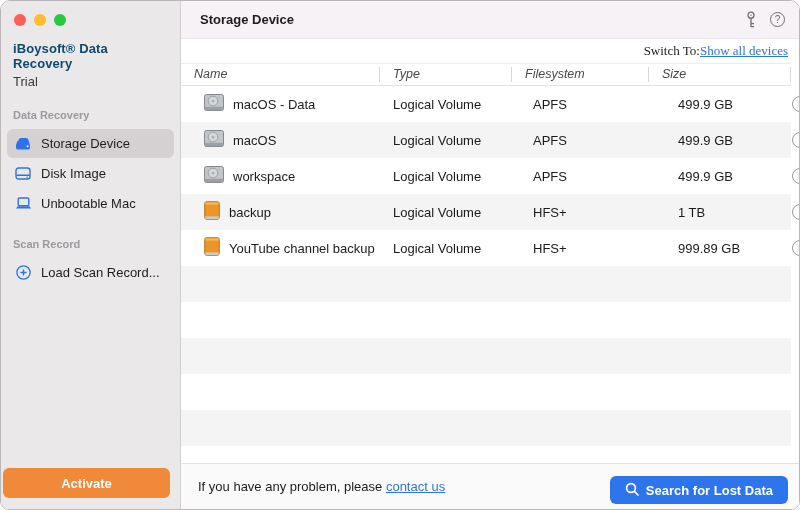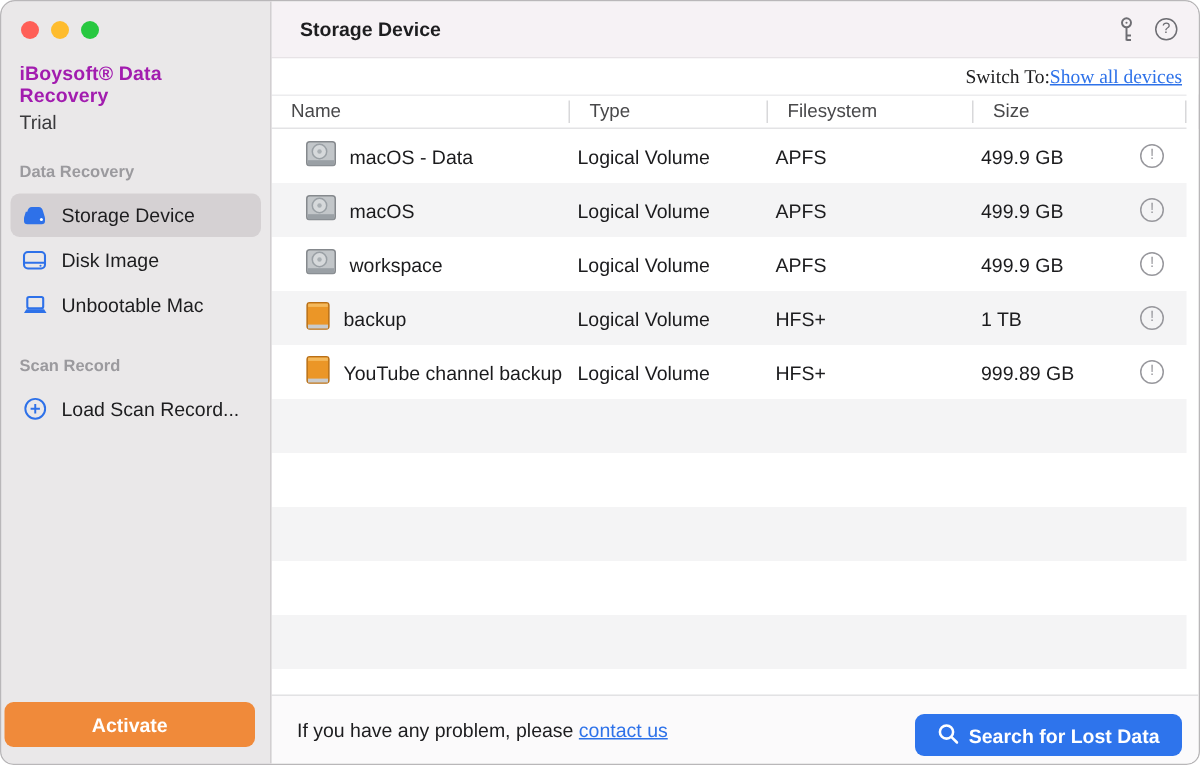--- a/index.html
+++ b/index.html
@@ -12,21 +12,21 @@
   
   .sidebar {
     width:180px; min-width:180px; height:100%; background:#eae8e9;
     border-right:1px solid #d2cfd1; position:relative;
   }
   .traffic { display:flex; gap:8px; padding:13px 0 0 13px; }
   .tl { width:12px; height:12px; border-radius:50%; display:inline-block; cursor:pointer; }
   .tl.red { background:#ff5f57; }
   .tl.yellow { background:#febc2e; }
   .tl.green { background:#28c840; }
-  .app-title { margin:15px 12px 0 12px; font-size:13px; font-weight:bold; color:#a21caf; letter-spacing:.1px; }
+  .app-title { margin:15px 12px 0 12px; font-size:13px; font-weight:bold; color:#0c4a6e; letter-spacing:.1px; }
   .app-trial { margin:3px 12px 5px 12px; font-size:13px; color:#3a3a3c; }
   .section-label { margin:20px 12px 0 12px; font-size:11px; font-weight:bold; color:#9b9a9e; }
   .side-list { margin-top:8px; }
   .side-item {
     display:flex; align-items:center; gap:9px; height:29px; margin:1px 6px;
     padding-left:7px; border-radius:6px; font-size:13px; color:#1d1d1f; cursor:pointer;
   }
   .side-item.selected { background:#d5d1d3; }
   .side-item .icon { width:18px; display:flex; justify-content:center; align-items:center; }
   .activate {
@@ -52,32 +52,32 @@
 
   .switch-row {
     height:24px; display:flex; align-items:center; justify-content:flex-end;
     padding-right:11px; font-size:13px; color:#1d1d1f; background:#fff;font-family:Liberation Serif, serif;
   }
   .switch-row a { color:#2e72e9; text-decoration:underline; cursor:pointer; font-size:13px; }
 
   .thead {
     height:23px; width:610px; display:grid; grid-template-columns:198px 132px 137px 143px;
     align-items:center; border-top:1px solid #ececee; border-bottom:1px solid #e3e3e5;
-    font-size:12.5px; color:#48484a; background:#fff;
+    font-size:12.5px; color:#48484a; background:#fff;font-style:italic;
   }
   .th { padding-left:6px; height:15px; line-height:15px; cursor:pointer; }
   .th.first { padding-left:13px; }
   .th.sep { border-left:1px solid #d8d8da;padding-left:13px; }
   .th.last { border-right:1px solid #d8d8da; }
 
   .tbody { flex:1; background:#fff; overflow:hidden; }
   .row {
     width:610px; height:36px; display:grid;
     grid-template-columns:198px 132px 137px 97px 46px; align-items:center;
-    font-size:13px; color:#1b1b1d;
+    font-size:13px; color:#1b1b1d;gap:8px;
   }
   .tbody .row:nth-child(even) { background:#f4f4f5; }
   .cell { padding-left:6px; white-space:nowrap; overflow:hidden; }
   .cell.name { padding-left:23px; display:flex; align-items:center; gap:9px; }
   .cell.icon-cell { display:flex; justify-content:center; padding:0; }
   .info-badge {
     width:16px; height:16px; border:1.5px solid #98989d; border-radius:50%;
     display:flex; align-items:center; justify-content:center;
     font-size:10px; color:#98989d; cursor:pointer; line-height:1;
   }

